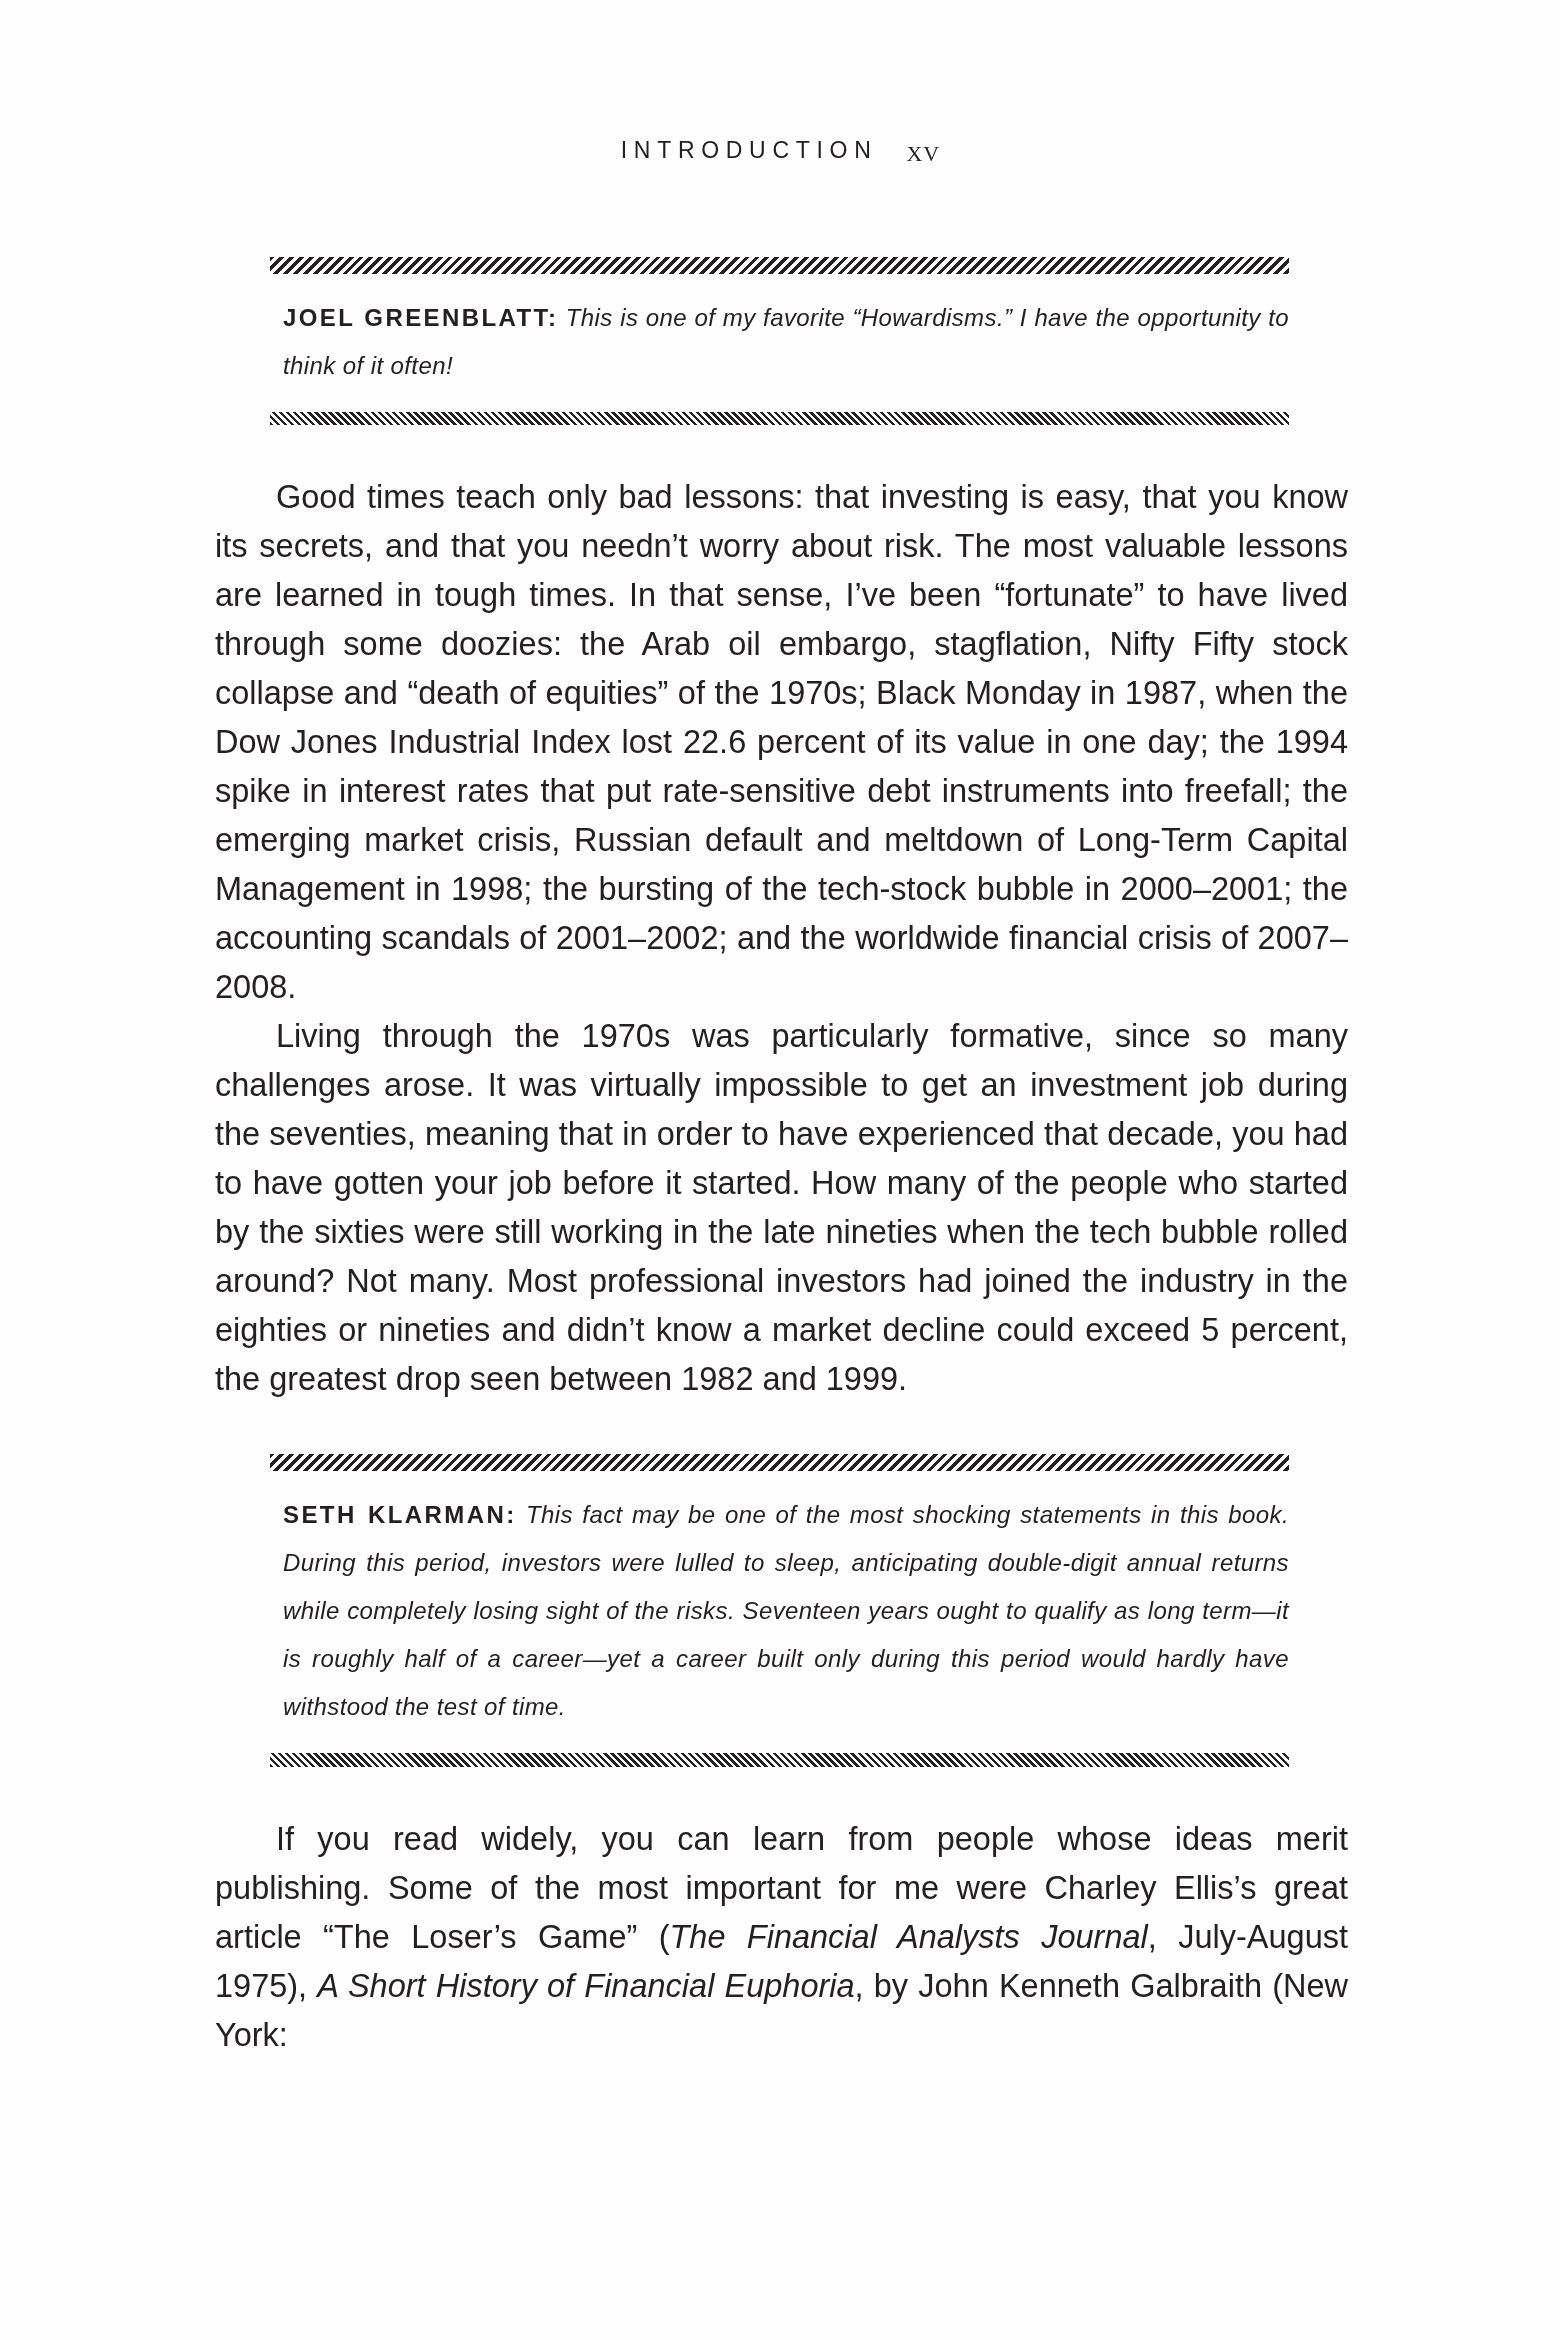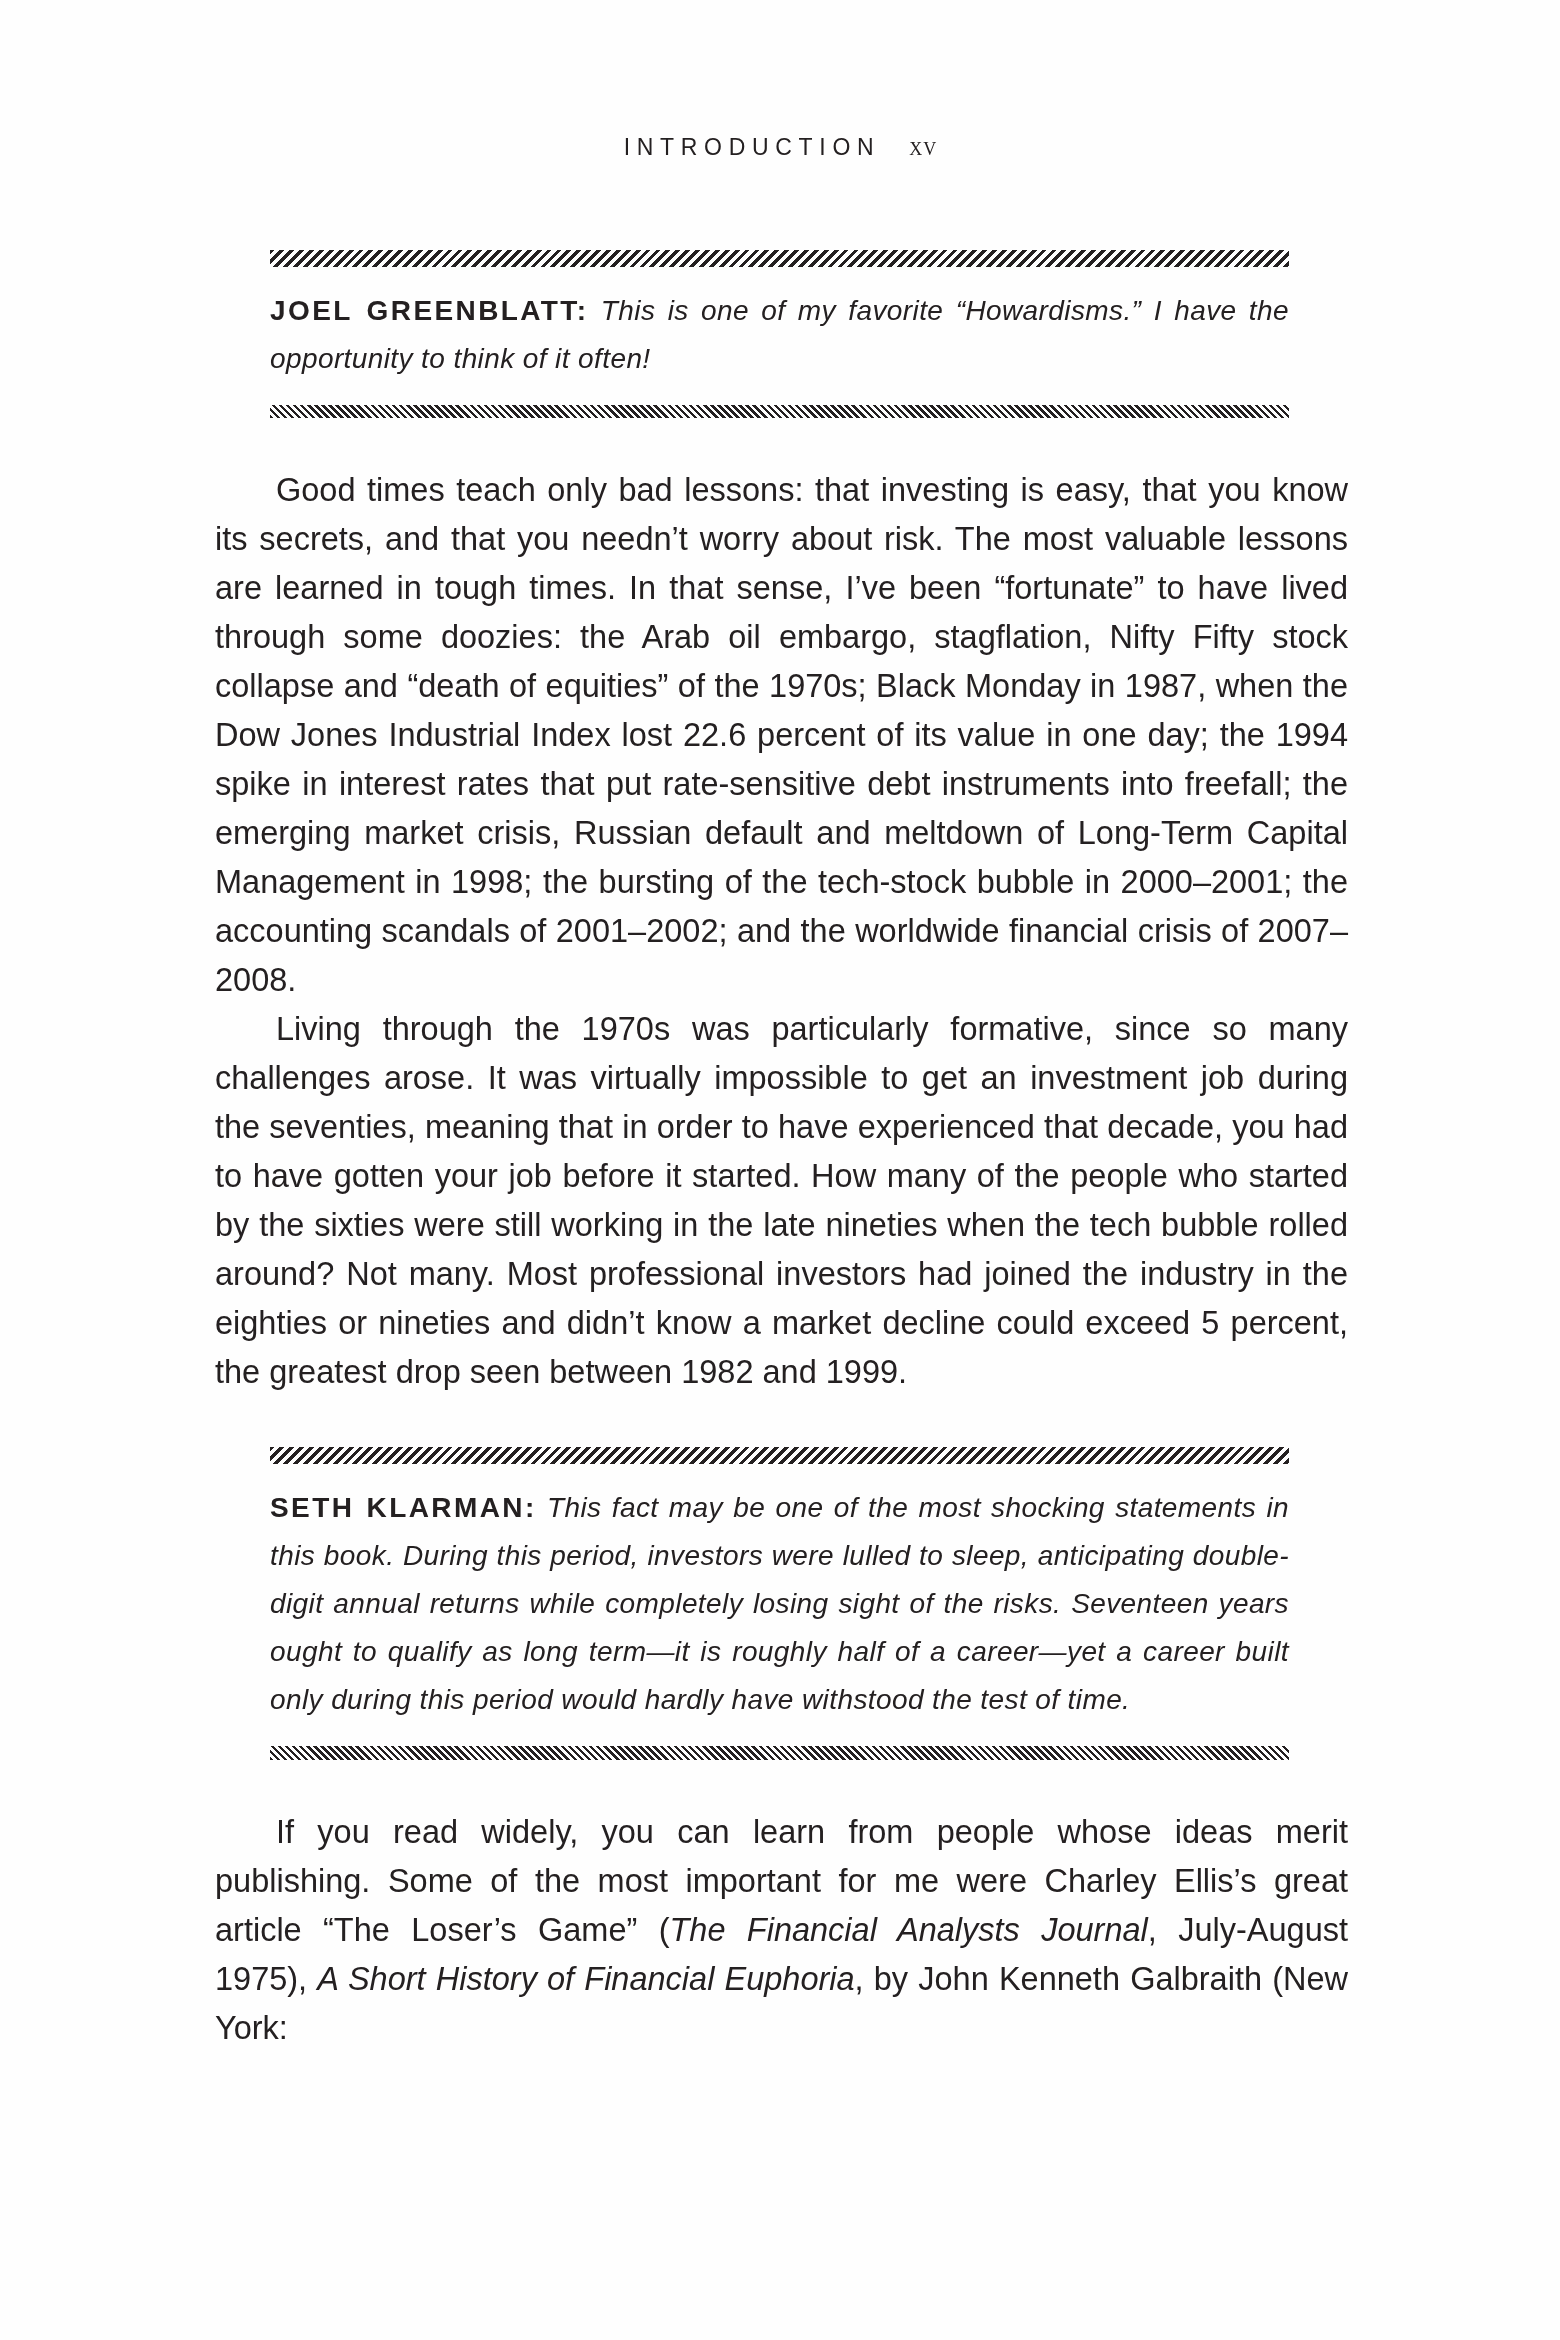--- a/index.html
+++ b/index.html
@@ -24,21 +24,21 @@
   .section-label {
     font-family: "Liberation Sans", sans-serif;
     font-size: 23px;
     letter-spacing: 6.7px;
     color: var(--ink, #242021);
     vertical-align: middle;
   }
   .folio {
     font-family: "Liberation Serif", serif;
     font-variant: small-caps;
-    font-size: 26px;
+    font-size: 32px;
     margin-left: 25px;
     vertical-align: middle;
     letter-spacing: 1px;
   }
 
   
   .text-column {
     margin: 0 213px 0 215px; 
   }
 
@@ -74,22 +74,22 @@
   }
   .hatch-bottom {
     height: 13.4px;
     background: repeating-linear-gradient(
       45deg,
       var(--ink, #242021) 0px, var(--ink, #242021) 2.5px,
       transparent 2.5px, transparent 5px);
   }
 
   .annotation-text {
-    margin: 20px 0 22px 0;
-    font-size: 28px;
+    margin: 20px 0 22px 13px;
+    font-size: 24px;
     line-height: 48px;
     font-style: italic;
     letter-spacing: 0.4px;
     text-align: justify;
     color: var(--ink, #242021);
   }
   .speaker {
     font-style: normal;
     font-weight: bold;
     letter-spacing: 2.4px;

